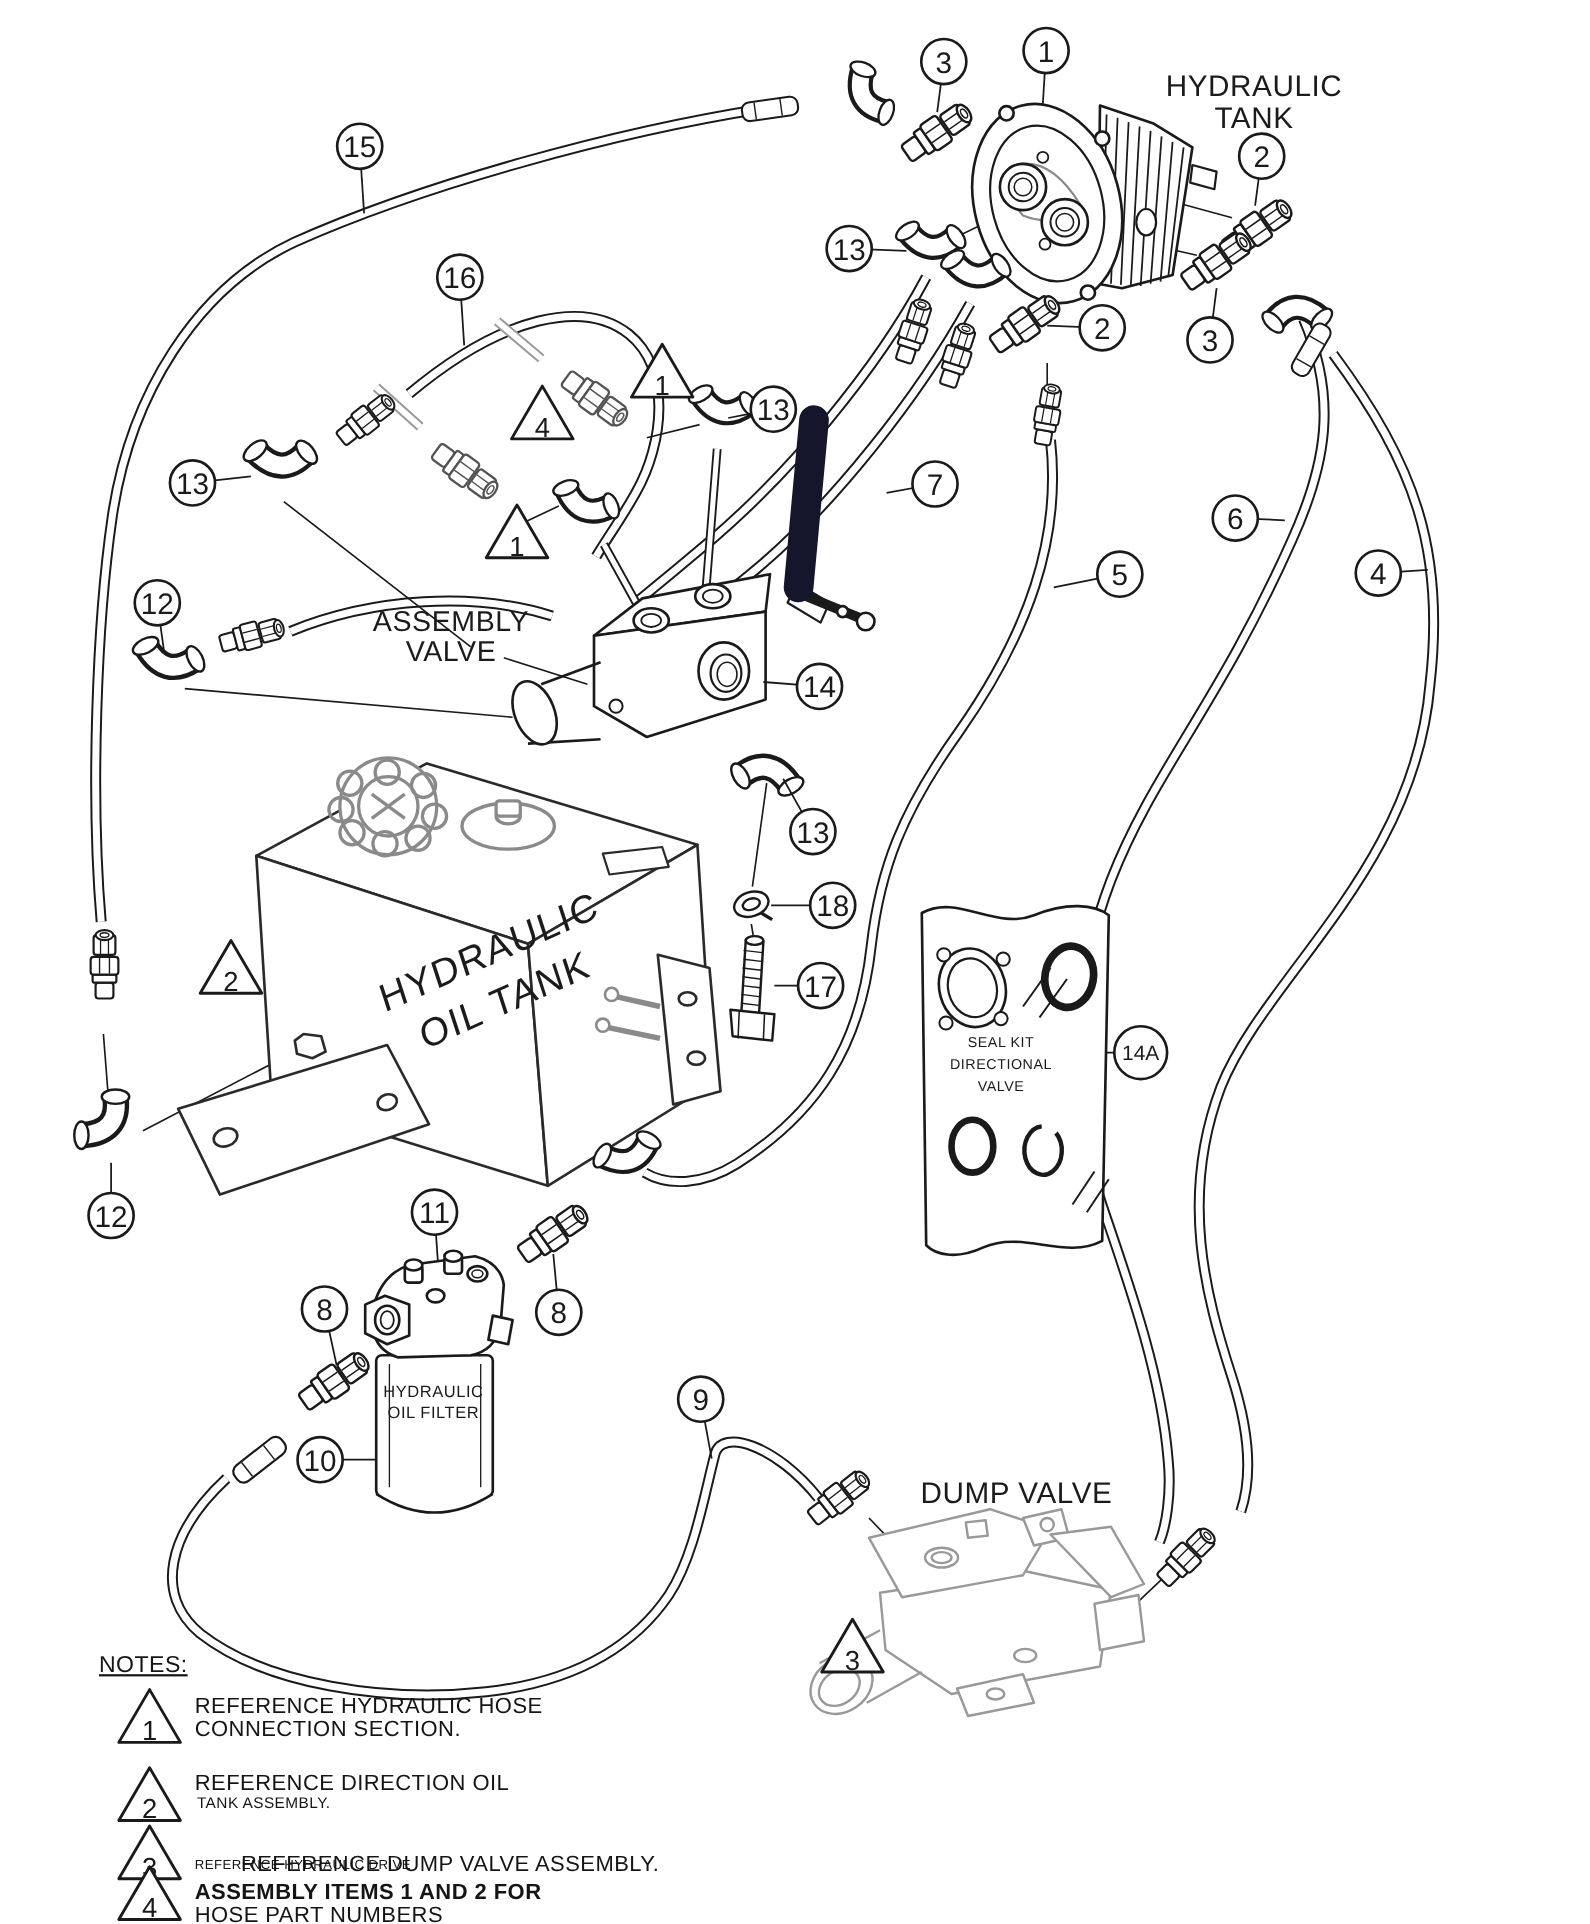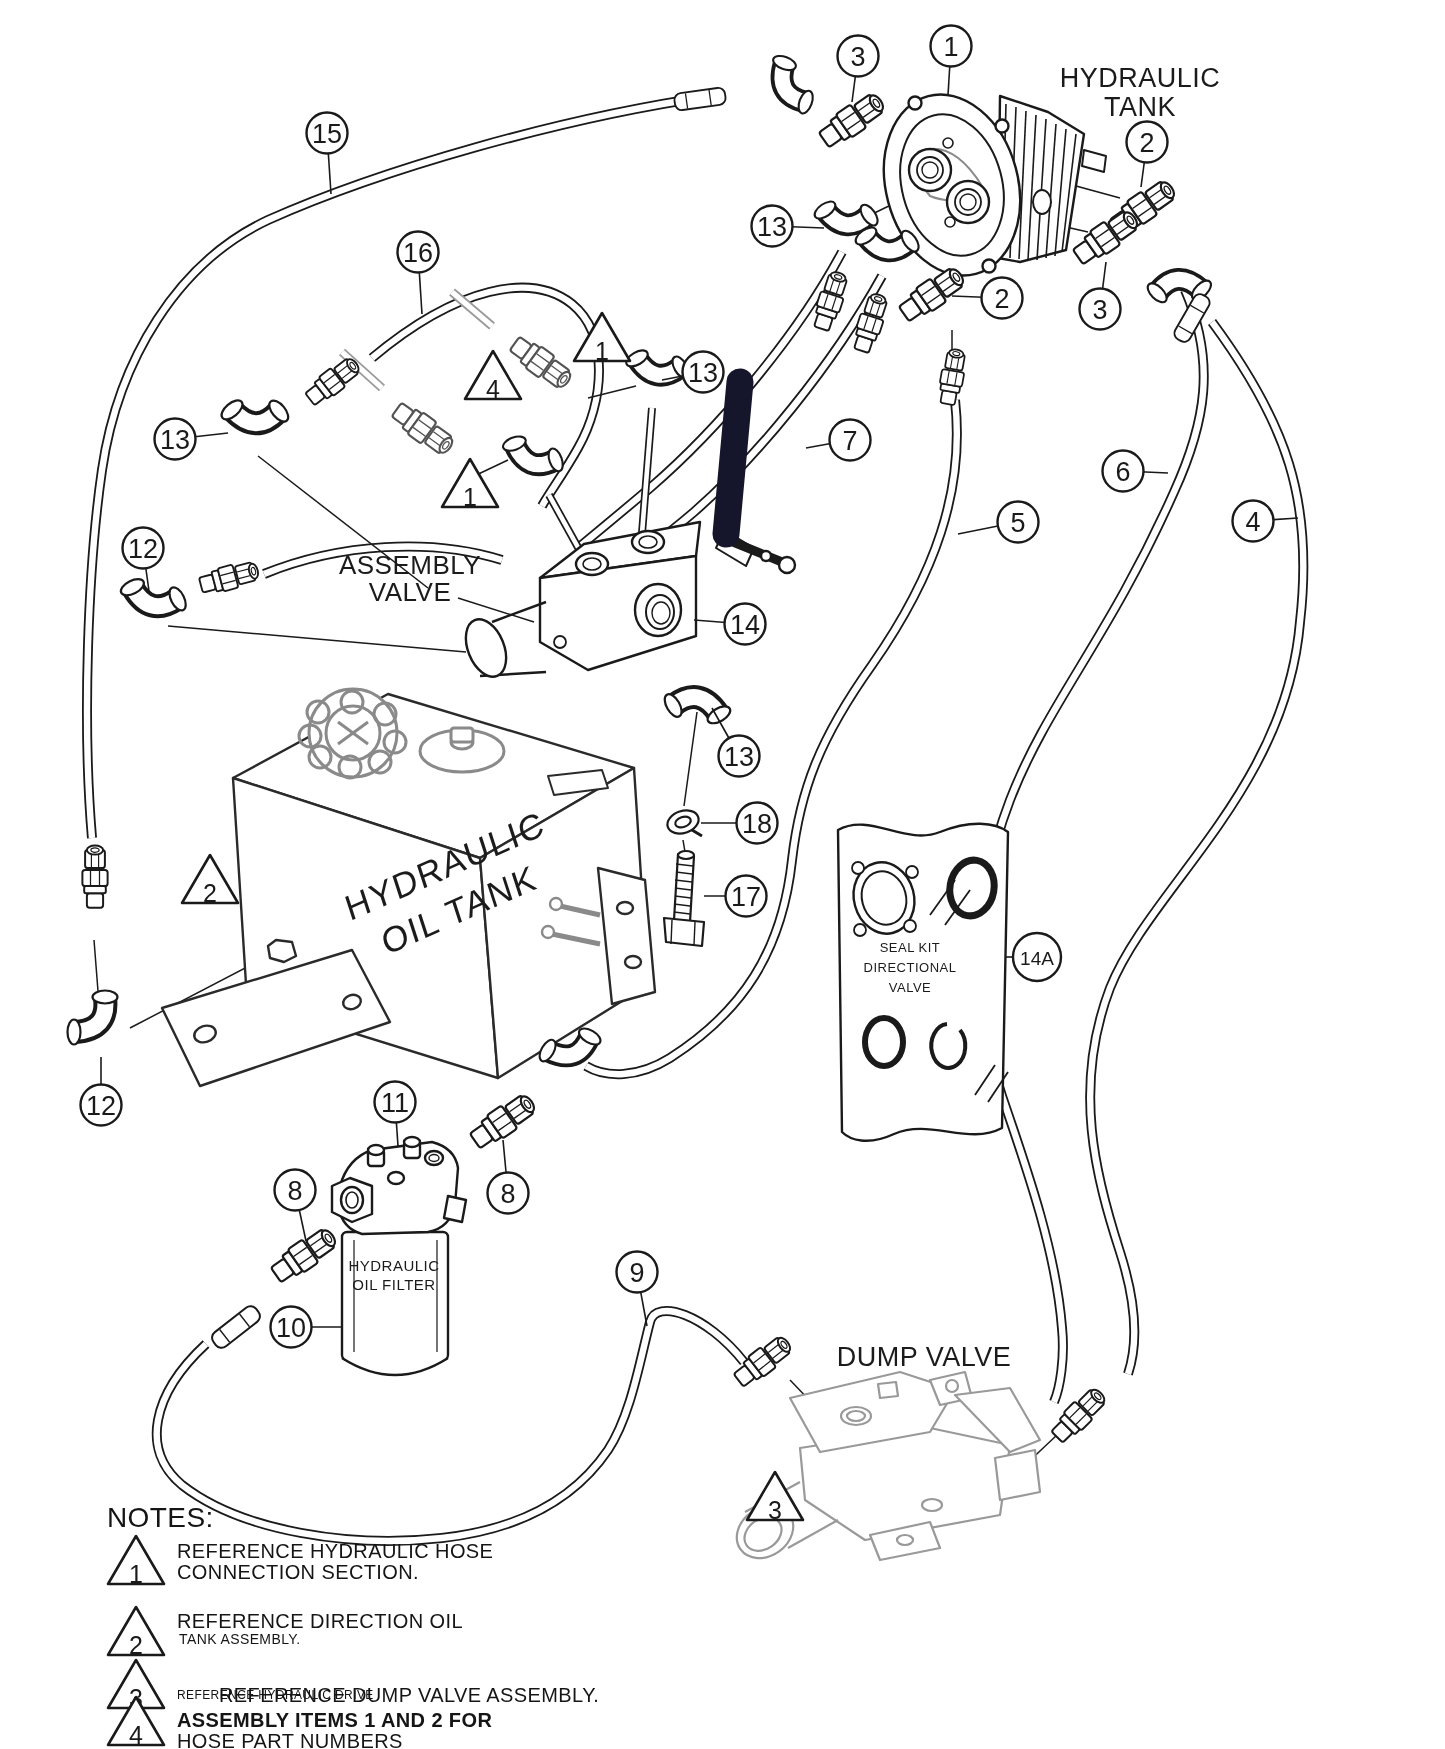--- a/index.html
+++ b/index.html
@@ -510,21 +510,21 @@
         <div>DUMP VALVE</div>
       </div>
       <div class="lbl" style="left: 394px; top: 1256px; font-size: 15px; line-height: 19px;">
         <div>HYDRAULIC</div>
         <div>OIL FILTER</div>
       </div>
       <div class="lbl tank" style="left: 452px; top: 888px; font-size: 35px; line-height: 46px;">
         <div>HYDRAULIC</div>
         <div>OIL TANK</div>
       </div>
-      <div class="note-line" style="left: 107px; top: 1502px; font-size: 28px;">NOTES:</div>
+      <div class="note-line" style="left: 90px; top: 1502px; font-size: 21px; text-decoration: underline;">NOTES:</div>
       <div class="note-line" style="left: 177px; top: 1540px; font-size: 20px;">REFERENCE HYDRAULIC HOSE</div>
       <div class="note-line" style="left: 177px; top: 1561px; font-size: 20px;">CONNECTION SECTION.</div>
       <div class="note-line" style="left: 177px; top: 1610px; font-size: 20px;">REFERENCE DIRECTION OIL</div>
       <div class="note-line" style="left: 179px; top: 1631px; font-size: 14px;">TANK ASSEMBLY.</div>
       <div class="note-line" style="left: 177px; top: 1684px; font-size: 20px; margin-left: 42px;">REFERENCE DUMP VALVE ASSEMBLY.</div>
       <div class="note-line" style="left: 177px; top: 1688px; font-size: 12px;">REFERENCE HYDRAULIC DRIVE</div>
       <div class="note-line" style="left: 177px; top: 1709px; font-size: 20px; font-weight: bold;">ASSEMBLY ITEMS 1 AND 2 FOR</div>
       <div class="note-line" style="left: 177px; top: 1730px; font-size: 20px;">HOSE PART NUMBERS</div>
     </div>
 </div>

